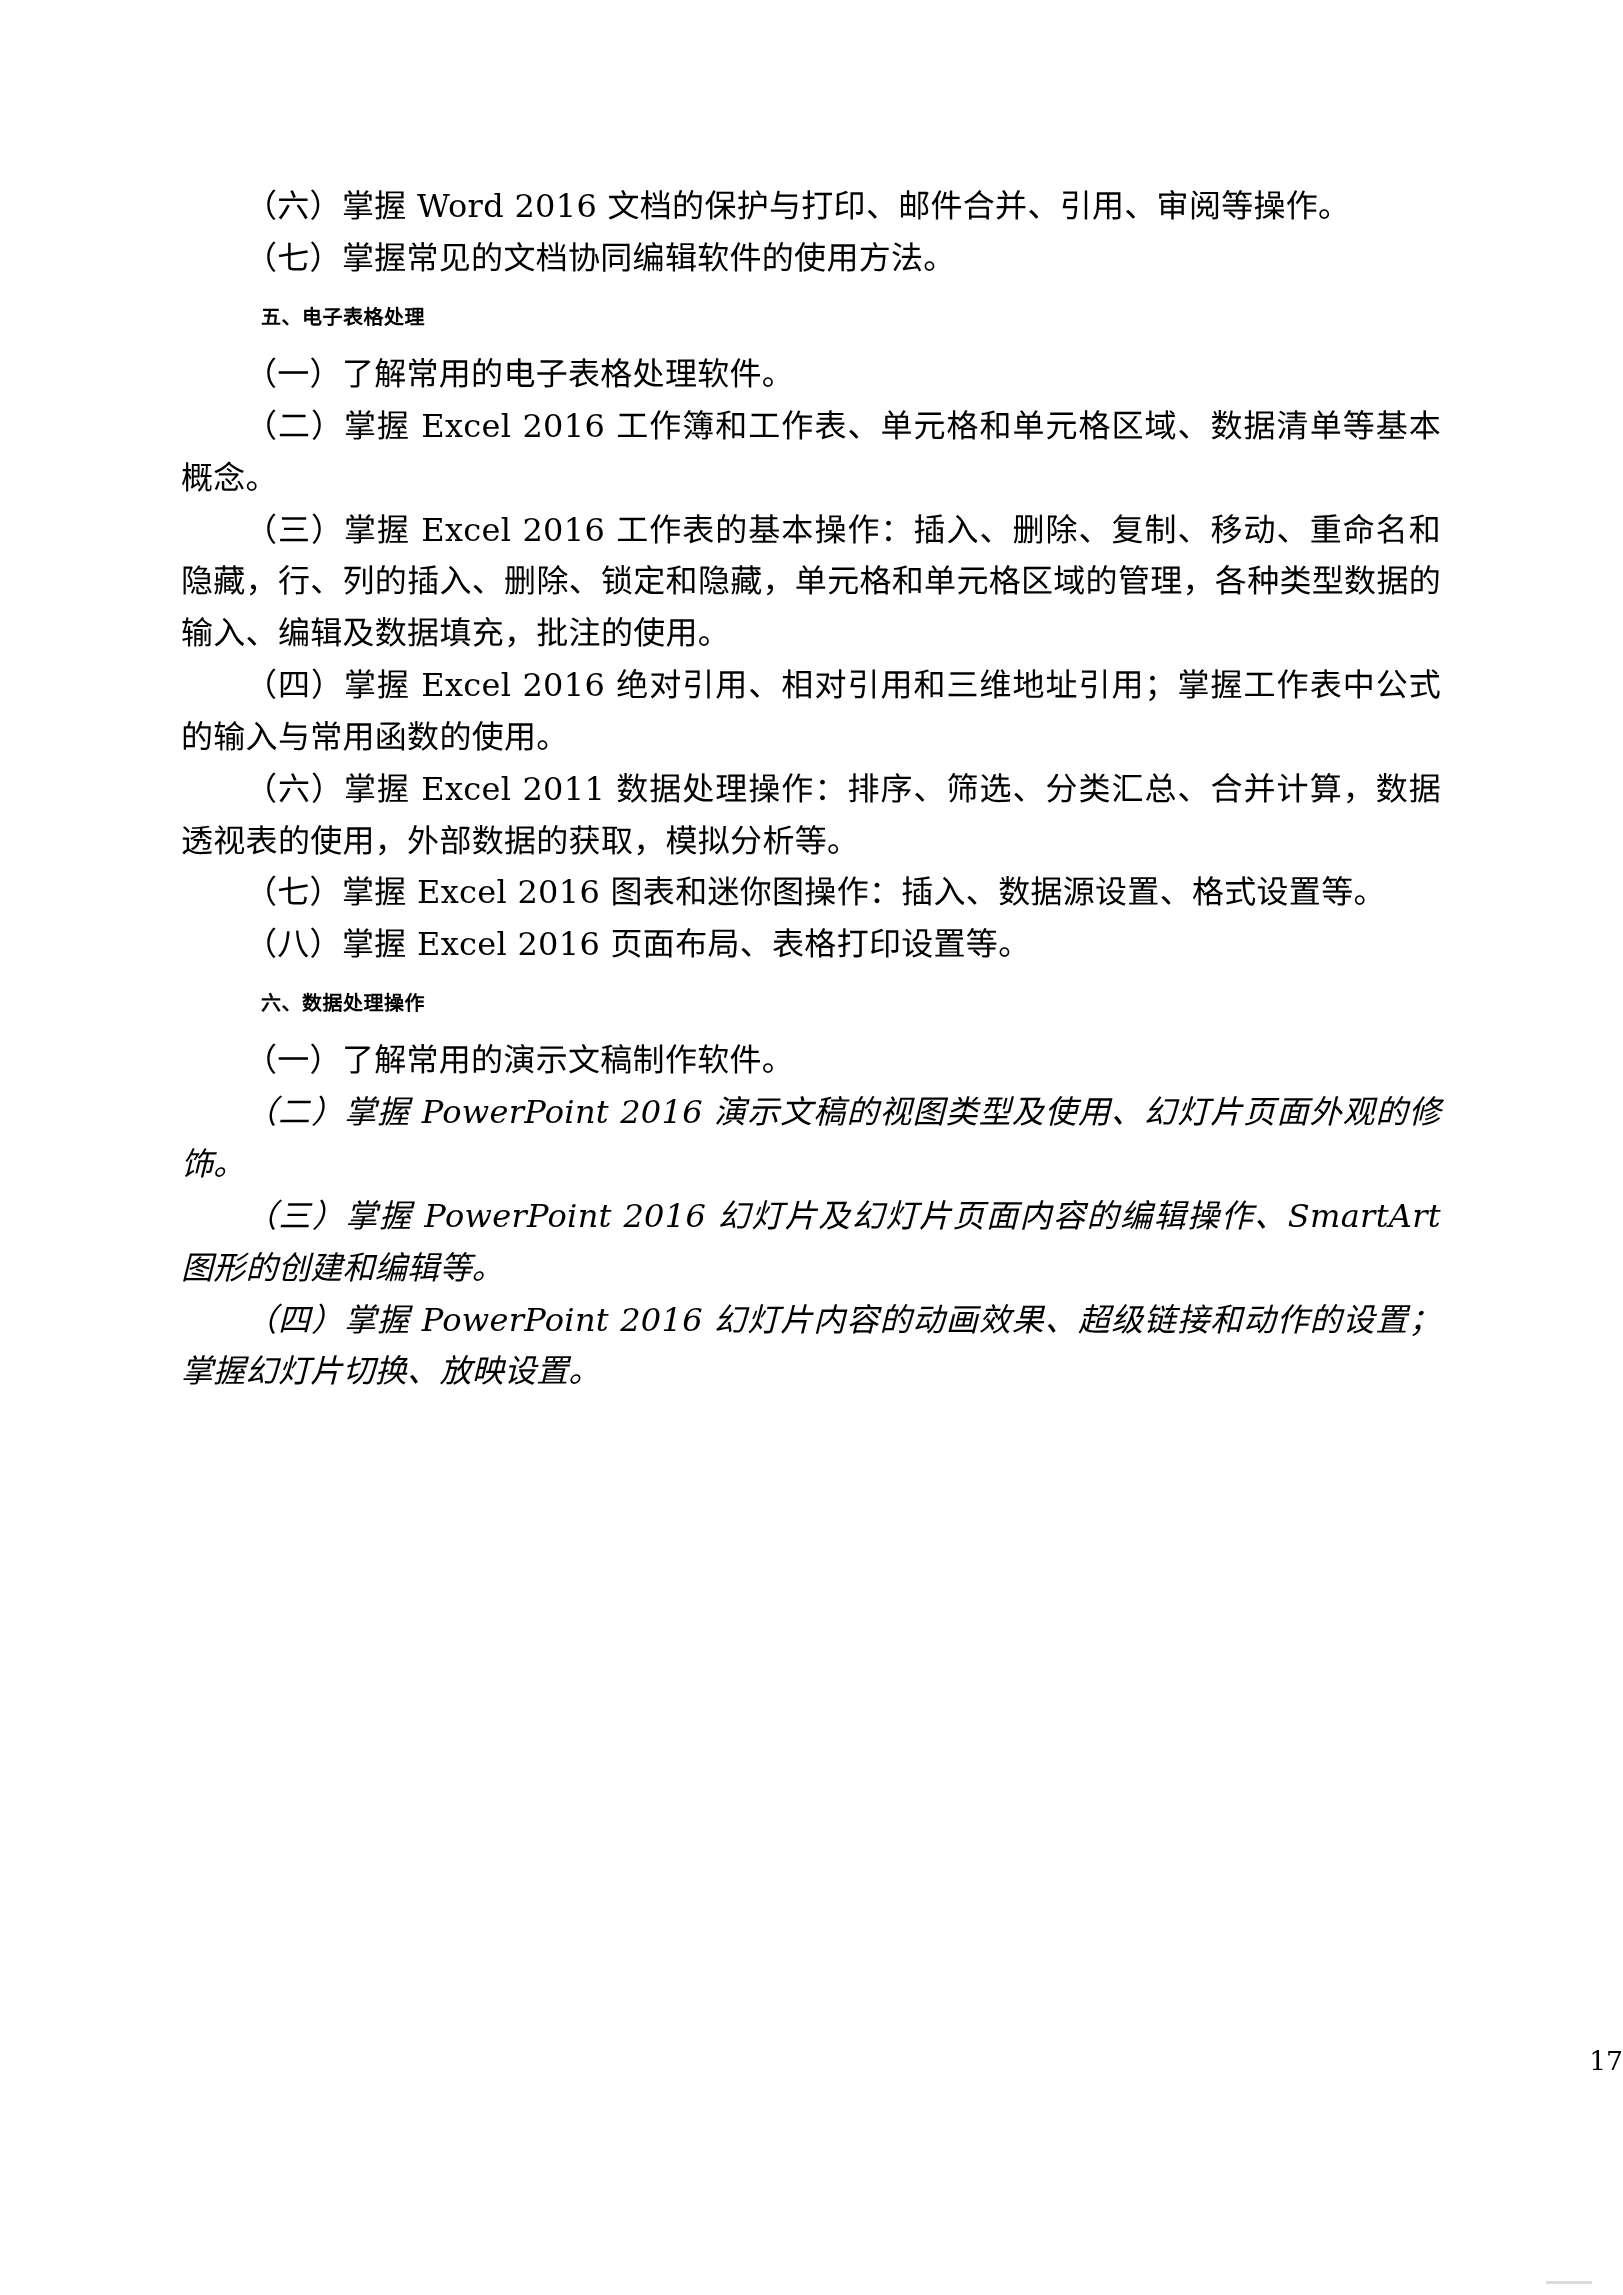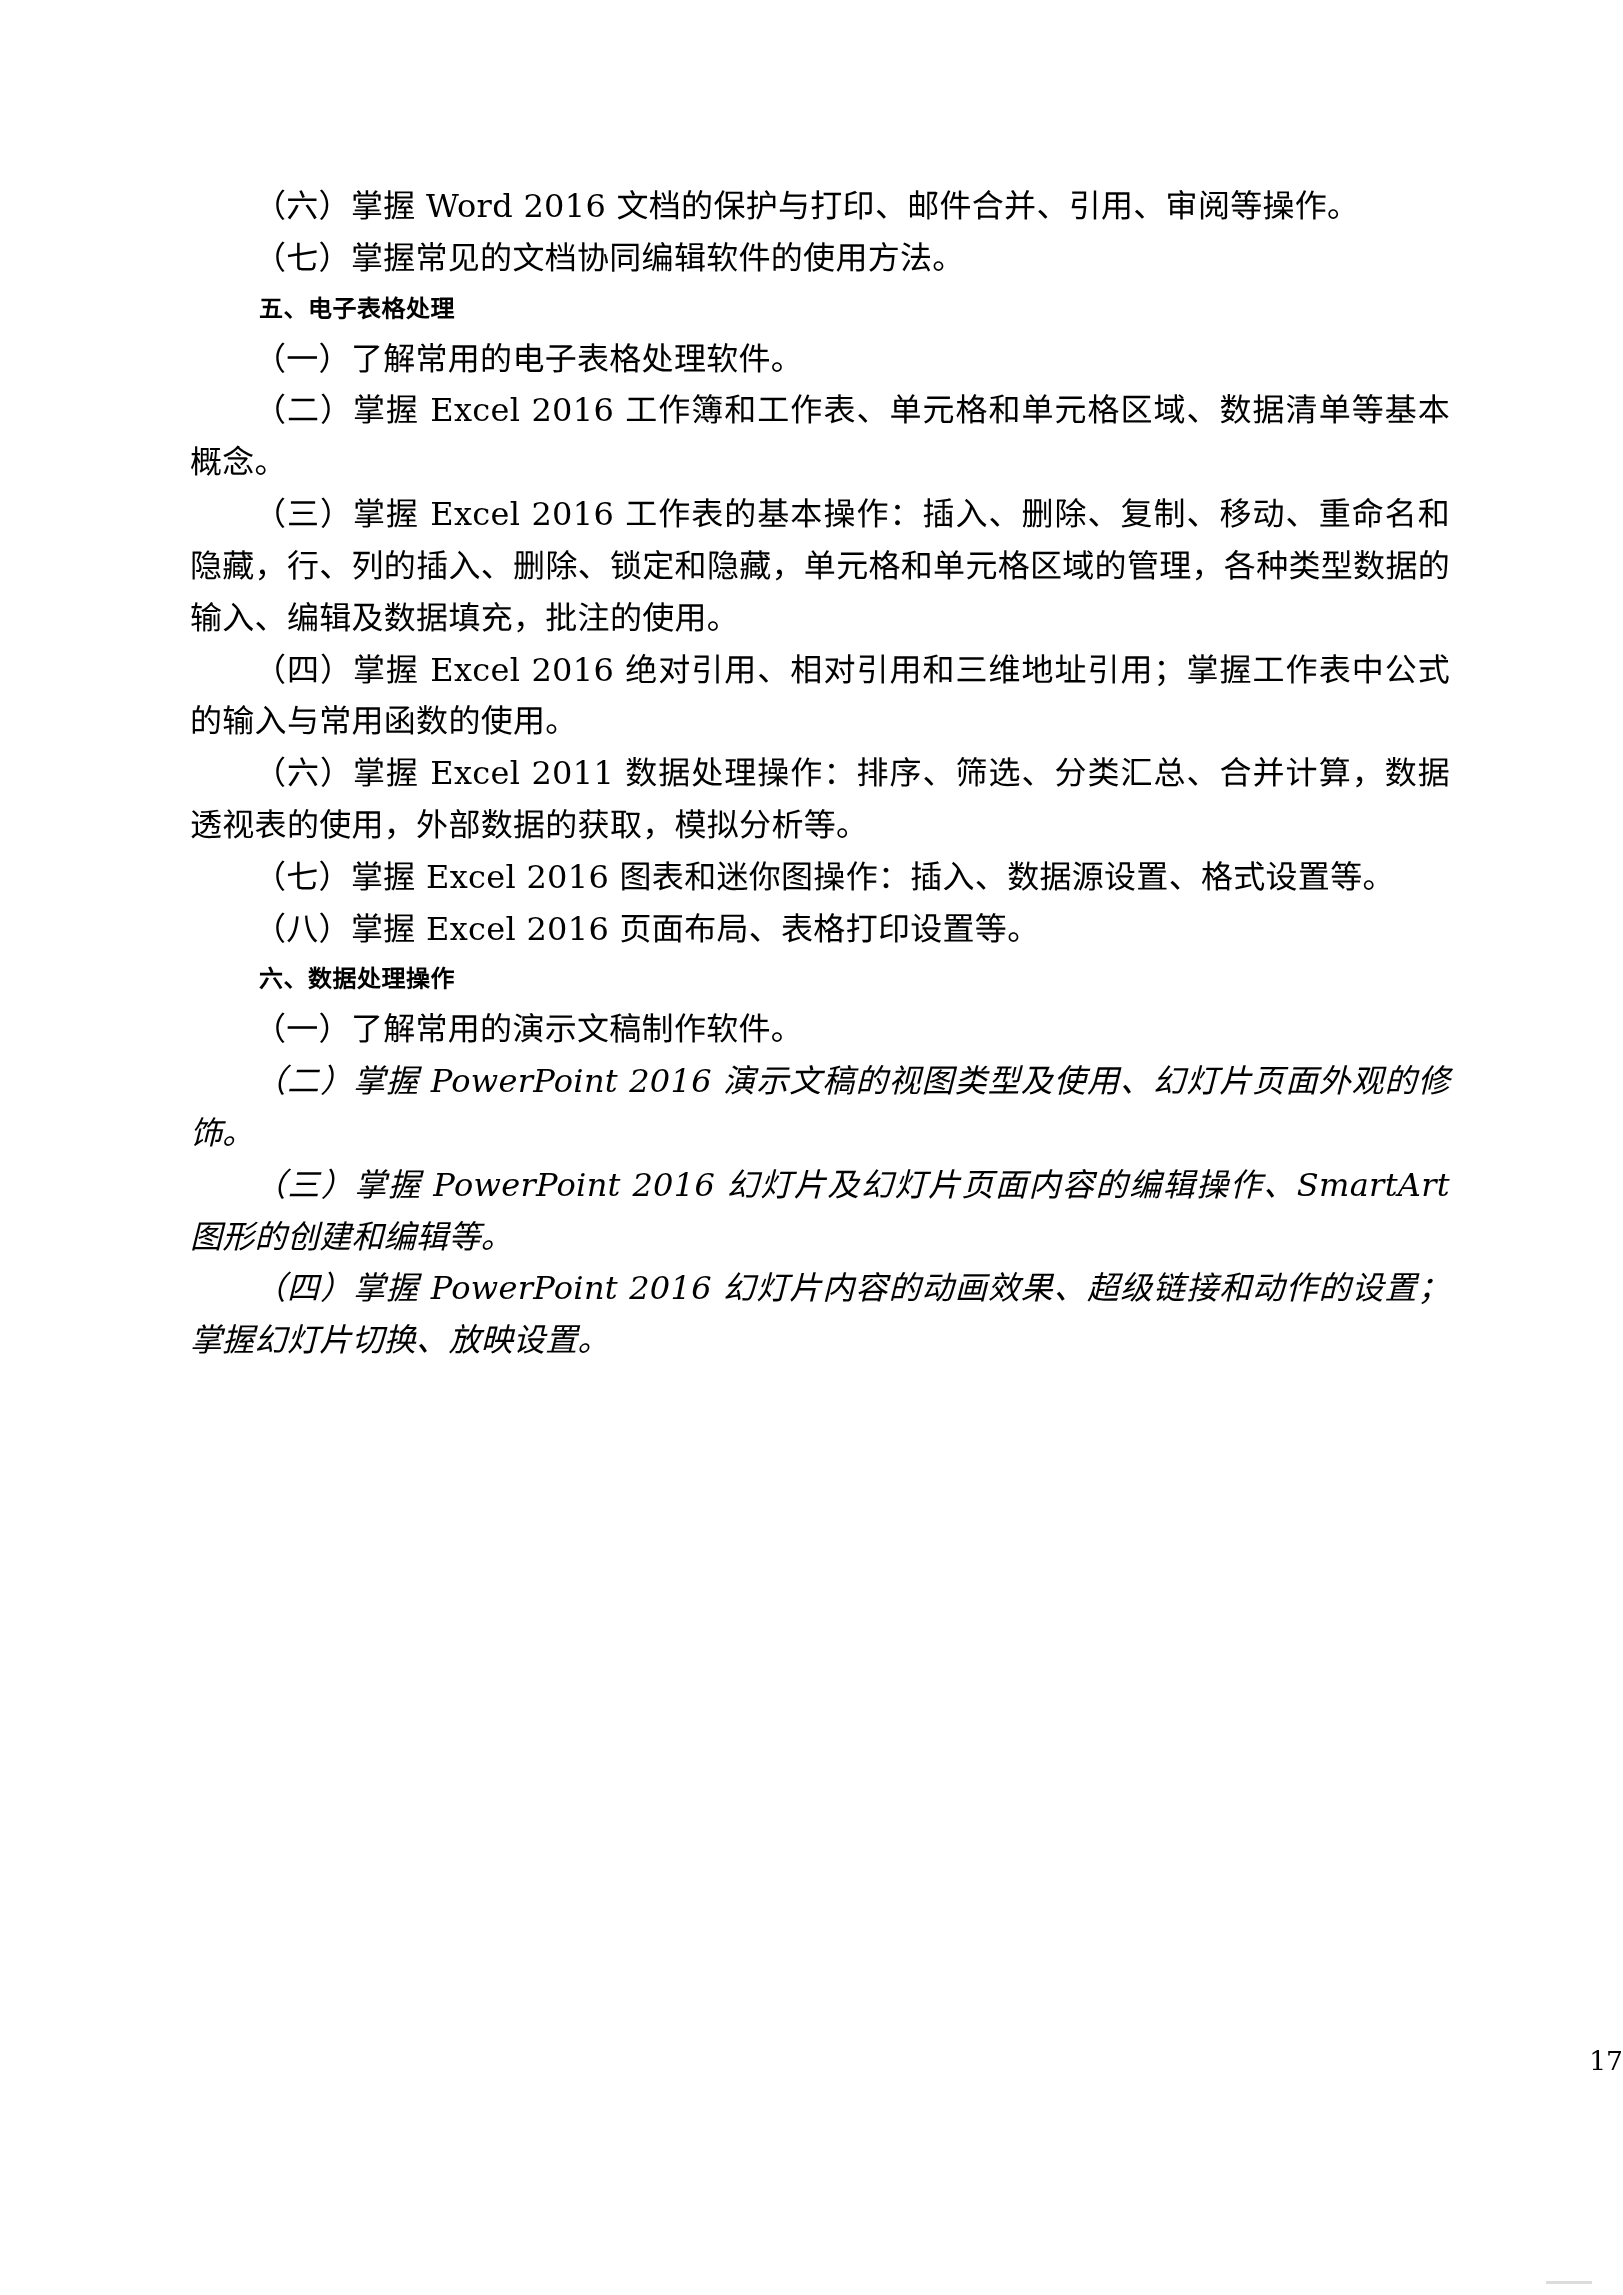--- a/index.html
+++ b/index.html
@@ -18,39 +18,39 @@
   .page {
     position: absolute;
     left: 0;
     top: 0;
     width: 1623px;
     height: 2295px;
     background: #fff;
   }
   .content {
     position: absolute;
-    left: 190px;
+    left: 181px;
     top: 181px;
     width: 1260px;
   }
   
   p.para {
     margin: 0 0 0 0;
     font-size: 32px;
     line-height: 1.62;
     text-indent: 64px;
     text-align: justify;
     text-justify: inter-ideograph;
     letter-spacing: 0.3px;
     font-family: "DejaVu Serif", "Liberation Serif", serif;
   }
   
   p.heading {
-    margin: 5px;
-    font-size: 24px;
+    margin: 16px;
+    font-size: 20px;
     line-height: 1.62;
     text-indent: 64px;
     font-weight: bold;
     font-family: "DejaVu Sans", "Liberation Sans", sans-serif;
     letter-spacing: 0.5px;
   }
   
   p.kai {
     font-style: italic;
   }

